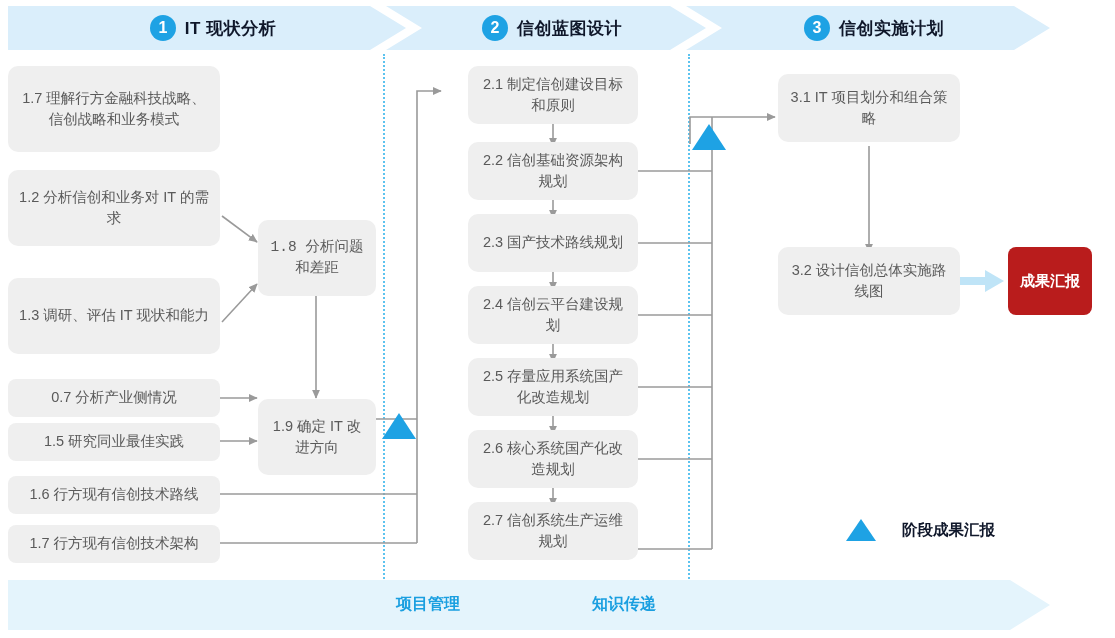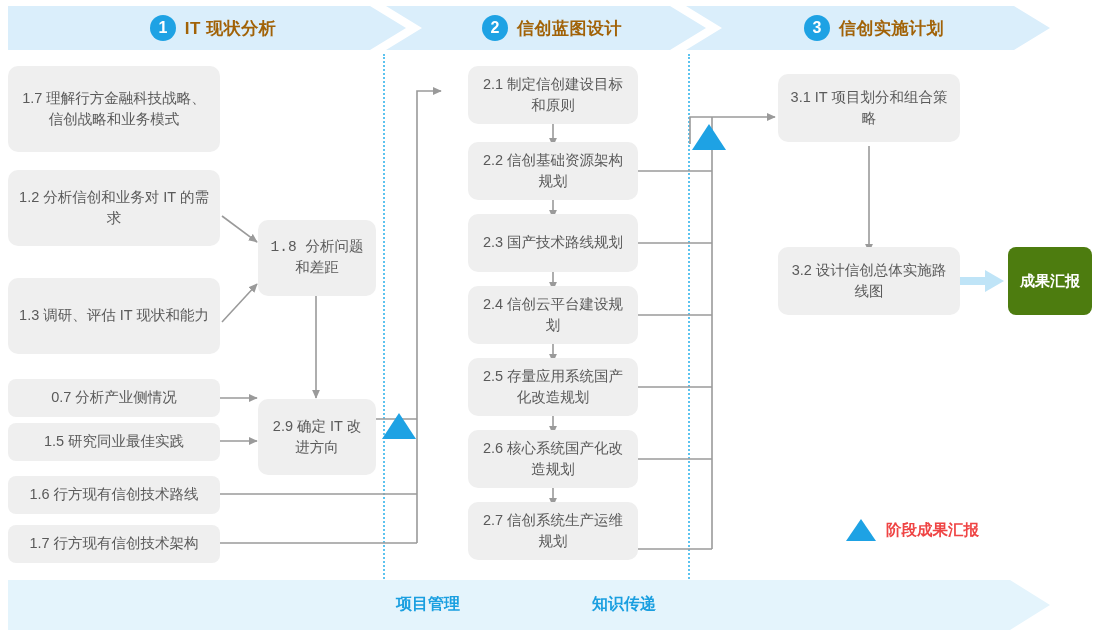--- a/index.html
+++ b/index.html
@@ -14,21 +14,21 @@
     display:flex;align-items:center;justify-content:center;
   }
   .phase .inner{display:flex;align-items:center;gap:9px;transform:translateX(6px);}
   .phase .num{
     width:26px;height:26px;border-radius:50%;
     background:#1ea2e4;color:#ffffff;
     font-size:16px;font-weight:bold;
     display:flex;align-items:center;justify-content:center;
     line-height:1;
   }
-  .phase .ttl{color:#a16207;font-size:17px;font-weight:bold;letter-spacing:.5px;white-space:nowrap;}
+  .phase .ttl{color:#0f172a;font-size:17px;font-weight:bold;letter-spacing:.5px;white-space:nowrap;}
 
   #phase1{left:8px;width:398px;
      clip-path:polygon(0 0, 362px 0, 398px 50%, 362px 100%, 0 100%, 0 100%);}
   #phase2{left:386px;width:320px;
      clip-path:polygon(0 0, 284px 0, 320px 50%, 284px 100%, 0 100%, 36px 50%);}
   #phase3{left:686px;width:364px;
      clip-path:polygon(0 0, 328px 0, 364px 50%, 328px 100%, 0 100%, 36px 50%);}
 
   
   #footer{
@@ -49,29 +49,29 @@
   .box{
     position:absolute;background:#efefef;border-radius:8px;
     color:#5a5a5a;font-size:14.5px;line-height:1.45;
     display:flex;align-items:center;justify-content:center;text-align:center;
     padding:0 8px;box-sizing:border-box;
   }
   .box.big{border-radius:10px;}
 
   
   #deliver{
-    position:absolute;background:#4d7c0f;border-radius:8px;
+    position:absolute;background:#b91c1c;border-radius:8px;
     color:#ffffff;font-size:15px;font-weight:bold;line-height:1.35;
     display:flex;align-items:center;justify-content:center;text-align:center;
   }
 
   
   #legend{position:absolute;left:846px;top:519px;display:flex;align-items:center;gap:10px;}
   #legend .tri{width:0;height:0;border-left:15px solid transparent;border-right:15px solid transparent;border-bottom:22px solid #1ea2e4;}
-  #legend .lbl{color:#ef4444;font-size:15.5px;font-weight:bold;white-space:nowrap;}
+  #legend .lbl{color:#0f172a;font-size:15.5px;font-weight:bold;white-space:nowrap;margin-left:16px;}
 
   
   .milestone{position:absolute;width:0;height:0;
     border-left:17px solid transparent;border-right:17px solid transparent;
     border-bottom:26px solid #1ea2e4;}
   #ms1{left:382px;top:413px;}
   #ms2{left:692px;top:124px;}
 
   svg#wires{position:absolute;left:0;top:0;width:1115px;height:638px;overflow:visible;}
 </style>
@@ -163,21 +163,21 @@
   </svg>
 
   <div class="box big" style="left:8px;  top:66px;  width:212px; height:86px;">1.7 理解行方金融科技战略、信创战略和业务模式</div>
   <div class="box big" style="left:8px;  top:170px; width:212px; height:76px;">1.2 分析信创和业务对 IT 的需求</div>
   <div class="box big" style="left:8px;  top:278px; width:212px; height:76px;">1.3 调研、评估 IT 现状和能力</div>
   <div class="box" style="left:8px;  top:379px; width:212px; height:38px;">0.7 分析产业侧情况</div>
   <div class="box" style="left:8px;  top:423px; width:212px; height:38px;">1.5 研究同业最佳实践</div>
   <div class="box" style="left:8px;  top:476px; width:212px; height:38px;">1.6 行方现有信创技术路线</div>
   <div class="box" style="left:8px;  top:525px; width:212px; height:38px;">1.7 行方现有信创技术架构</div>
   <div class="box big" style="left:258px;top:220px; width:118px; height:76px;font-family:Liberation Mono, monospace;">1.8 分析问题和差距</div>
-  <div class="box big" style="left:258px;top:399px; width:118px; height:76px;">2.9 确定 IT 改进方向</div>
+  <div class="box big" style="left:258px;top:399px; width:118px; height:76px;">1.9 确定 IT 改进方向</div>
 
   <div class="box big" style="left:468px;top:66px;  width:170px; height:58px;">2.1 制定信创建设目标和原则</div>
   <div class="box big" style="left:468px;top:142px; width:170px; height:58px;">2.2 信创基础资源架构规划</div>
   <div class="box big" style="left:468px;top:214px; width:170px; height:58px;">2.3 国产技术路线规划</div>
   <div class="box big" style="left:468px;top:286px; width:170px; height:58px;">2.4 信创云平台建设规划</div>
   <div class="box big" style="left:468px;top:358px; width:170px; height:58px;">2.5 存量应用系统国产化改造规划</div>
   <div class="box big" style="left:468px;top:430px; width:170px; height:58px;">2.6 核心系统国产化改造规划</div>
   <div class="box big" style="left:468px;top:502px; width:170px; height:58px;">2.7 信创系统生产运维规划</div>
 
   <div class="box big" style="left:778px;top:74px;  width:182px; height:68px;">3.1 IT 项目划分和组合策略</div>

